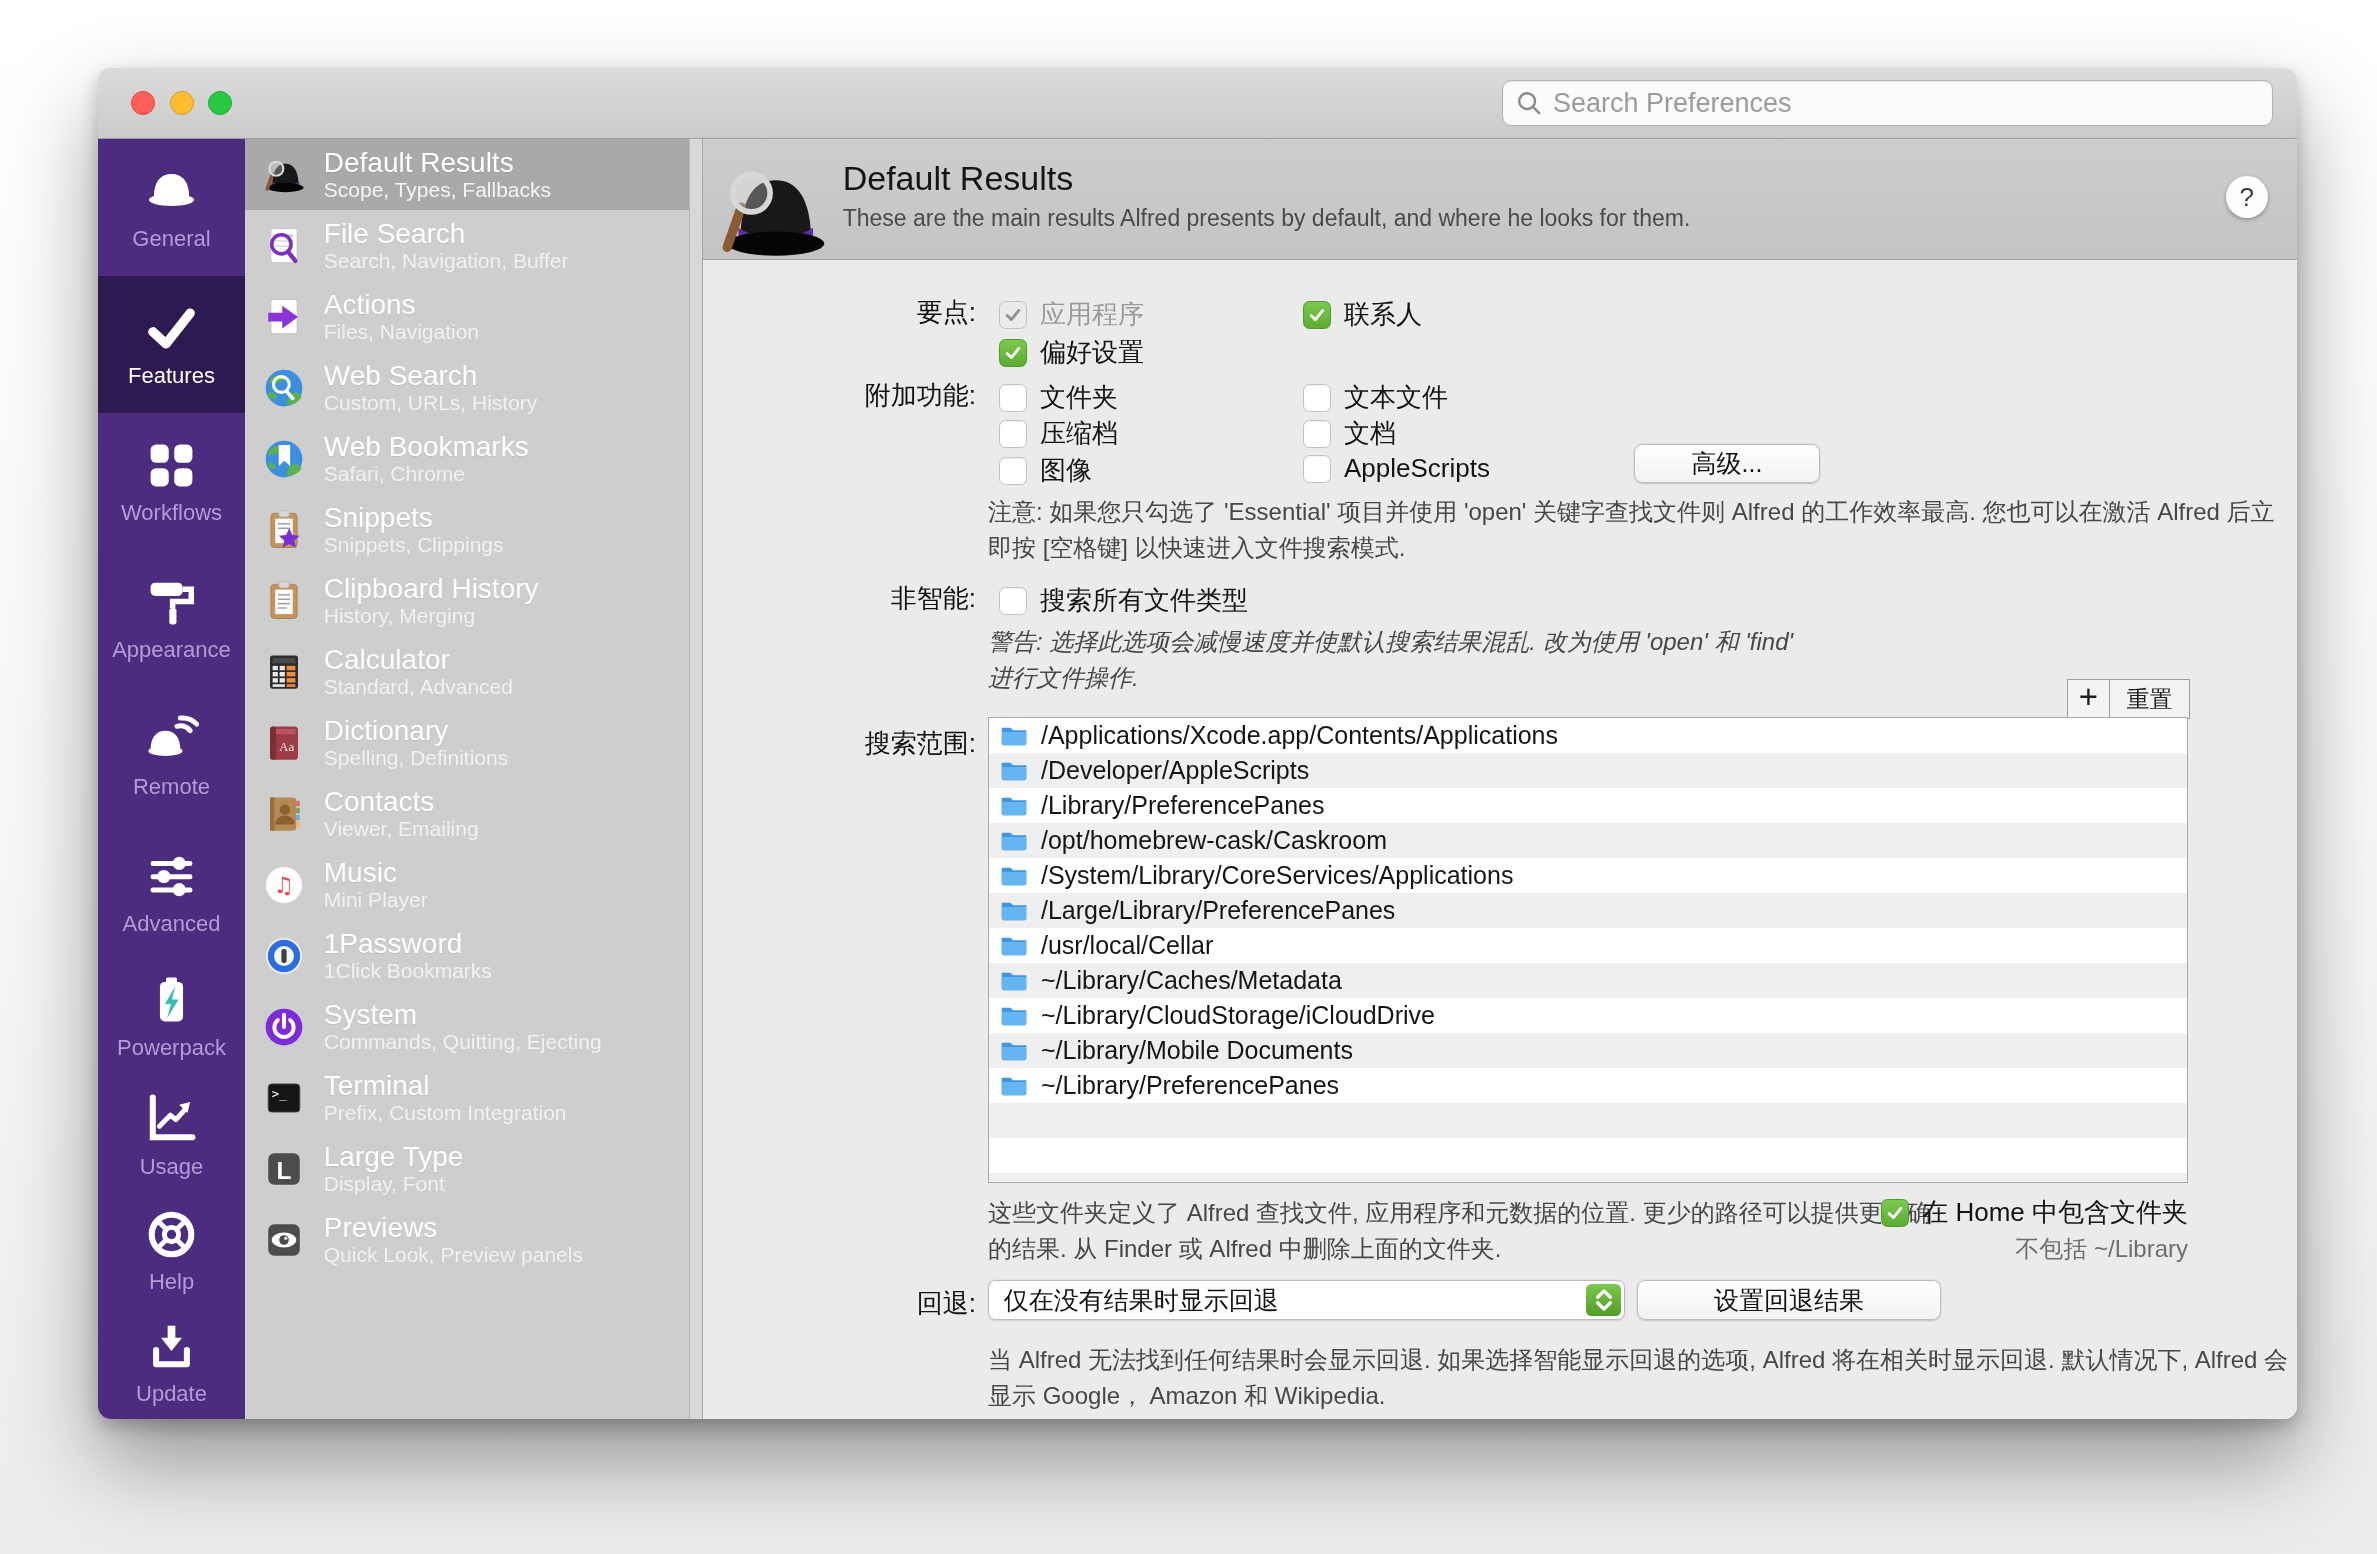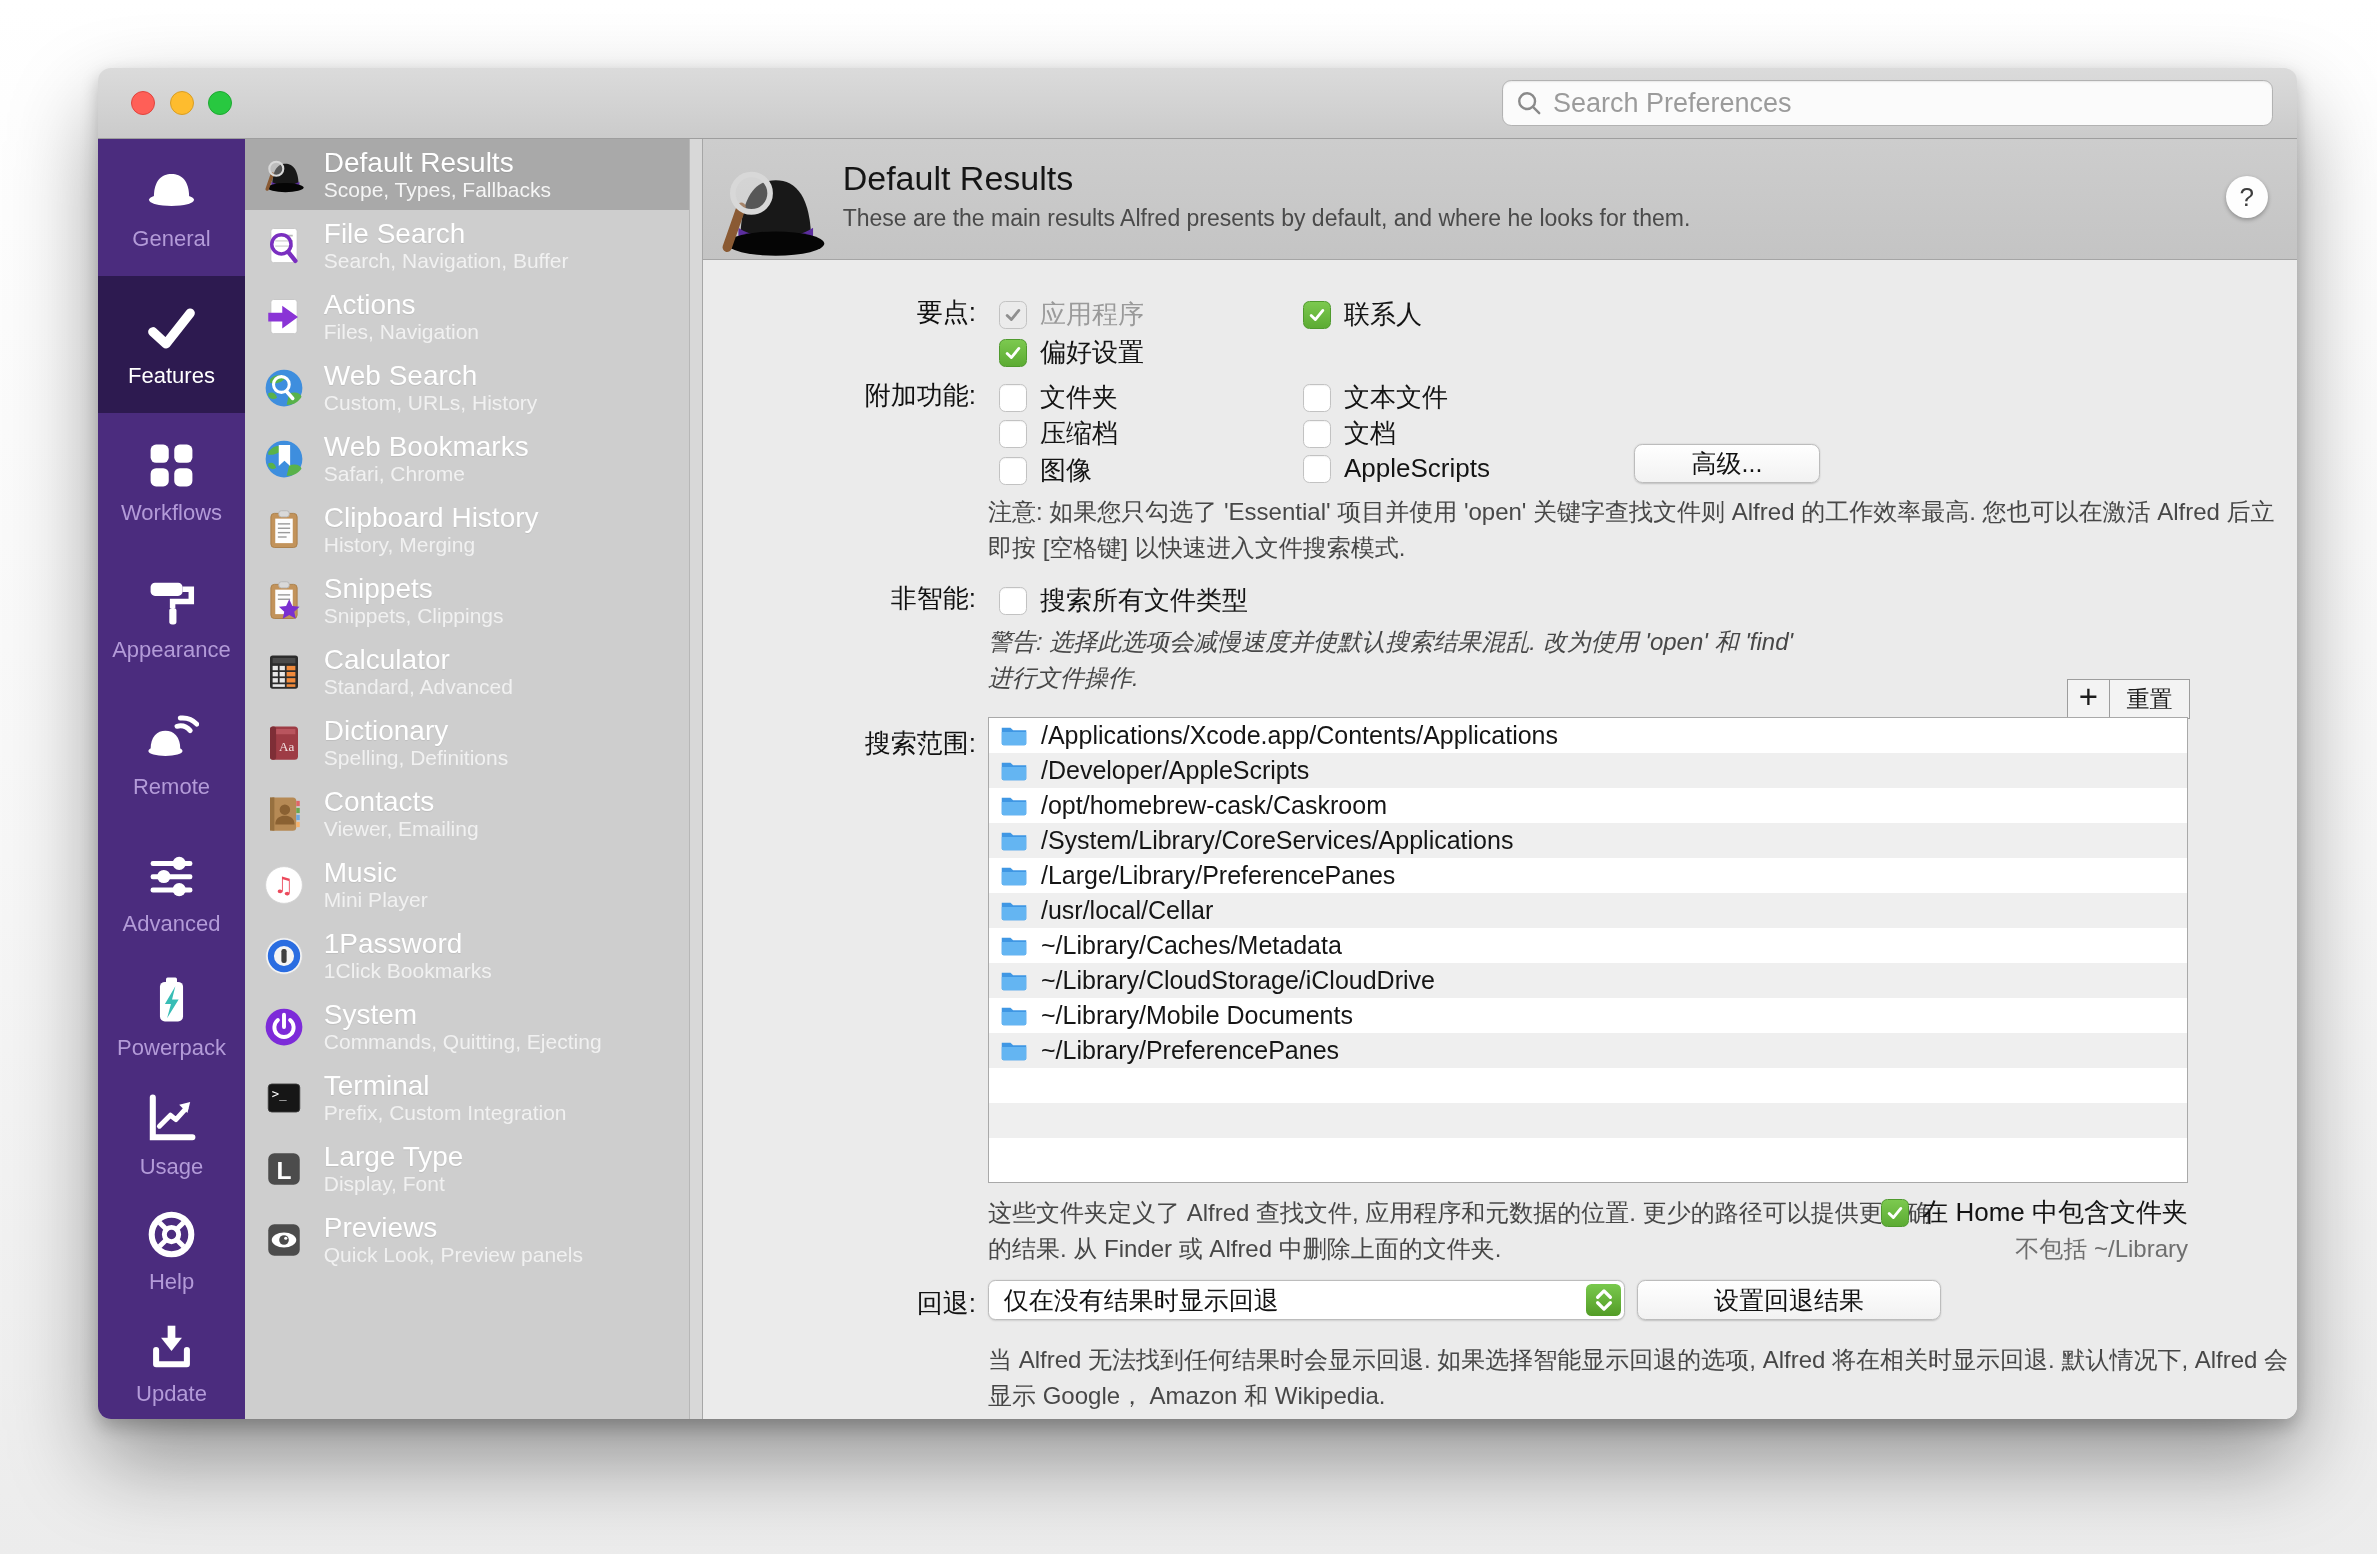--- a/index.html
+++ b/index.html
@@ -277,47 +277,47 @@
           </div>
         </div>
         <div class="fitem">
           <span class="ficon">
             <svg viewBox="0 0 48 48">
                 <rect x="9" y="5" width="30" height="39" rx="4" fill="#c2935b" stroke="#a87c44"></rect>
             <rect x="14" y="11" width="20" height="28" fill="#fdfdfd"></rect>
             <g stroke="#9a9a9a" stroke-width="1.6">
                   <line x1="17" y1="17" x2="31" y2="17"></line>
                   <line x1="17" y1="22" x2="31" y2="22"></line>
-                  <line x1="17" y1="27" x2="31" y2="27"></line>
-                  <line x1="17" y1="32" x2="27" y2="32"></line>
                 </g>
             <rect x="18" y="2" width="12" height="7" rx="3" fill="#d9d9d9" stroke="#b5b5b5"></rect>
-              </svg>
-          </span>
-          <div class="ftext">
-            <div class="ftitle">Clipboard History</div>
-            <div class="fsub">History, Merging</div>
+            <path d="M30 22 l3.6 7.7 8.2 .9 -6.1 5.6 1.8 8.2 -7.5 -4.4 -7.5 4.4 1.8 -8.2 -6.1 -5.6 8.2 -.9 Z" fill="#7a2fd0"></path>
+              </svg>
+          </span>
+          <div class="ftext">
+            <div class="ftitle">Snippets</div>
+            <div class="fsub">Snippets, Clippings</div>
           </div>
         </div>
         <div class="fitem">
           <span class="ficon">
             <svg viewBox="0 0 48 48">
                 <rect x="9" y="5" width="30" height="39" rx="4" fill="#c2935b" stroke="#a87c44"></rect>
             <rect x="14" y="11" width="20" height="28" fill="#fdfdfd"></rect>
             <g stroke="#9a9a9a" stroke-width="1.6">
                   <line x1="17" y1="17" x2="31" y2="17"></line>
                   <line x1="17" y1="22" x2="31" y2="22"></line>
+                  <line x1="17" y1="27" x2="31" y2="27"></line>
+                  <line x1="17" y1="32" x2="27" y2="32"></line>
                 </g>
             <rect x="18" y="2" width="12" height="7" rx="3" fill="#d9d9d9" stroke="#b5b5b5"></rect>
-            <path d="M30 22 l3.6 7.7 8.2 .9 -6.1 5.6 1.8 8.2 -7.5 -4.4 -7.5 4.4 1.8 -8.2 -6.1 -5.6 8.2 -.9 Z" fill="#7a2fd0"></path>
-              </svg>
-          </span>
-          <div class="ftext">
-            <div class="ftitle">Snippets</div>
-            <div class="fsub">Snippets, Clippings</div>
+              </svg>
+          </span>
+          <div class="ftext">
+            <div class="ftitle">Clipboard History</div>
+            <div class="fsub">History, Merging</div>
           </div>
         </div>
         <div class="fitem">
           <span class="ficon">
             <svg viewBox="0 0 48 48">
                 <rect x="8" y="5" width="32" height="38" rx="3" fill="#2c2c2c"></rect>
             <rect x="11" y="8" width="26" height="6" fill="#4a4a4a"></rect>
             <g fill="#e8e8e8">
                   <rect x="11" y="17" width="6" height="5"></rect>
                   <rect x="19" y="17" width="6" height="5"></rect>
@@ -552,20 +552,27 @@
                   <path d="M2 4 h10 l3 3 h15 v15 a2 2 0 0 1 -2 2 H4 a2 2 0 0 1 -2 -2 Z" fill="#3f97e4"></path>
                   <path d="M2 9 h28 v13 a2 2 0 0 1 -2 2 H4 a2 2 0 0 1 -2 -2 Z" fill="#64b5f2"></path>
                 </svg>
                 <span>/Developer/AppleScripts</span>
               </div>
             <div class="lrow">
                 <svg viewBox="0 0 32 26">
                   <path d="M2 4 h10 l3 3 h15 v15 a2 2 0 0 1 -2 2 H4 a2 2 0 0 1 -2 -2 Z" fill="#3f97e4"></path>
                   <path d="M2 9 h28 v13 a2 2 0 0 1 -2 2 H4 a2 2 0 0 1 -2 -2 Z" fill="#64b5f2"></path>
                 </svg>
+                <span>/Library/PreferencePanes</span>
+              </div>
+            <div class="lrow">
+                <svg viewBox="0 0 32 26">
+                  <path d="M2 4 h10 l3 3 h15 v15 a2 2 0 0 1 -2 2 H4 a2 2 0 0 1 -2 -2 Z" fill="#3f97e4"></path>
+                  <path d="M2 9 h28 v13 a2 2 0 0 1 -2 2 H4 a2 2 0 0 1 -2 -2 Z" fill="#64b5f2"></path>
+                </svg>
                 <span>/opt/homebrew-cask/Caskroom</span>
               </div>
             <div class="lrow">
                 <svg viewBox="0 0 32 26">
                   <path d="M2 4 h10 l3 3 h15 v15 a2 2 0 0 1 -2 2 H4 a2 2 0 0 1 -2 -2 Z" fill="#3f97e4"></path>
                   <path d="M2 9 h28 v13 a2 2 0 0 1 -2 2 H4 a2 2 0 0 1 -2 -2 Z" fill="#64b5f2"></path>
                 </svg>
                 <span>/System/Library/CoreServices/Applications</span>
               </div>
             <div class="lrow">

